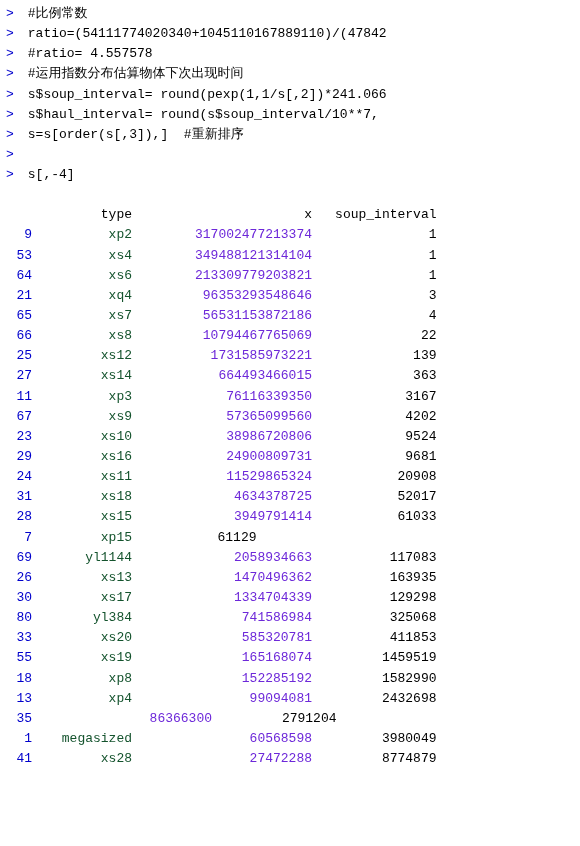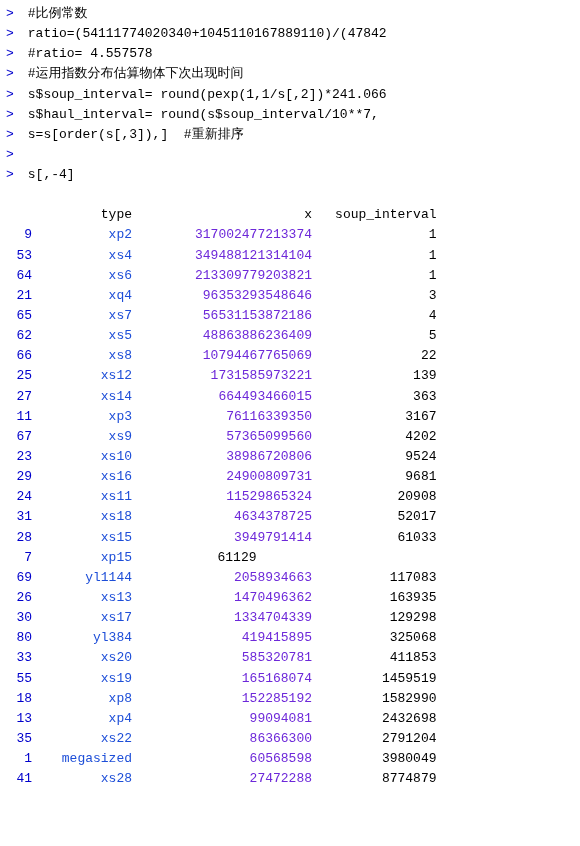--- a/index.html
+++ b/index.html
@@ -48,21 +48,21 @@
       line-height: 1.55;
       white-space: pre;
     }
     .col-rownum {
       color: #0000cc;
       min-width: 32px;
       text-align: right;
       padding-right: 6px;
     }
     .col-type {
-      color: #1d4ed8;
+      color: #14532d;
       min-width: 100px;
       text-align: right;
       padding-right: 6px;
     }
     .col-x {
       color: #6d28d9;
       min-width: 180px;
       text-align: right;
       padding-right: 6px;
     }
@@ -121,37 +121,36 @@
     <span class="col-x hdr">                   x</span>
     <span class="col-soup hdr">  soup_interval</span>
   </div>
 
   <div id="table-body">
       <div class="table-row-line"><span class="col-rownum row-num-col">9</span><span class="col-type">      xp2</span><span class="col-x">  317002477213374</span><span class="col-soup">              1</span></div>
       <div class="table-row-line"><span class="col-rownum row-num-col">53</span><span class="col-type">      xs4</span><span class="col-x">  349488121314104</span><span class="col-soup">              1</span></div>
       <div class="table-row-line"><span class="col-rownum row-num-col">64</span><span class="col-type">      xs6</span><span class="col-x">  213309779203821</span><span class="col-soup">              1</span></div>
       <div class="table-row-line"><span class="col-rownum row-num-col">21</span><span class="col-type">      xq4</span><span class="col-x">   96353293548646</span><span class="col-soup">              3</span></div>
       <div class="table-row-line"><span class="col-rownum row-num-col">65</span><span class="col-type">      xs7</span><span class="col-x">   56531153872186</span><span class="col-soup">              4</span></div>
-      <div class="table-row-line"><span class="col-rownum row-num-col">62</span><span class="col-type">      xs5</span><span class="col-x">   48863886236409</span><span class="col-soup">              5</span></div>
       <div class="table-row-line"><span class="col-rownum row-num-col">66</span><span class="col-type">      xs8</span><span class="col-x">   10794467765069</span><span class="col-soup">             22</span></div>
       <div class="table-row-line"><span class="col-rownum row-num-col">25</span><span class="col-type">     xs12</span><span class="col-x">    1731585973221</span><span class="col-soup">            139</span></div>
       <div class="table-row-line"><span class="col-rownum row-num-col">27</span><span class="col-type">     xs14</span><span class="col-x">     664493466015</span><span class="col-soup">            363</span></div>
       <div class="table-row-line"><span class="col-rownum row-num-col">11</span><span class="col-type">      xp3</span><span class="col-x">      76116339350</span><span class="col-soup">           3167</span></div>
       <div class="table-row-line"><span class="col-rownum row-num-col">67</span><span class="col-type">      xs9</span><span class="col-x">      57365099560</span><span class="col-soup">           4202</span></div>
       <div class="table-row-line"><span class="col-rownum row-num-col">23</span><span class="col-type">     xs10</span><span class="col-x">      38986720806</span><span class="col-soup">           9524</span></div>
       <div class="table-row-line"><span class="col-rownum row-num-col">29</span><span class="col-type">     xs16</span><span class="col-x">      24900809731</span><span class="col-soup">           9681</span></div>
       <div class="table-row-line"><span class="col-rownum row-num-col">24</span><span class="col-type">     xs11</span><span class="col-x">      11529865324</span><span class="col-soup">          20908</span></div>
       <div class="table-row-line"><span class="col-rownum row-num-col">31</span><span class="col-type">     xs18</span><span class="col-x">       4634378725</span><span class="col-soup">          52017</span></div>
       <div class="table-row-line"><span class="col-rownum row-num-col">28</span><span class="col-type">     xs15</span><span class="col-x">       3949791414</span><span class="col-soup">          61033</span></div>
       <div class="table-row-line"><span class="col-rownum row-num-col">7</span><span class="col-type">     xp15</span><span class="col-soup">          61129</span></div>
       <div class="table-row-line"><span class="col-rownum row-num-col">69</span><span class="col-type">   yl1144</span><span class="col-x">       2058934663</span><span class="col-soup">         117083</span></div>
       <div class="table-row-line"><span class="col-rownum row-num-col">26</span><span class="col-type">     xs13</span><span class="col-x">       1470496362</span><span class="col-soup">         163935</span></div>
       <div class="table-row-line"><span class="col-rownum row-num-col">30</span><span class="col-type">     xs17</span><span class="col-x">       1334704339</span><span class="col-soup">         129298</span></div>
-      <div class="table-row-line"><span class="col-rownum row-num-col">80</span><span class="col-type">    yl384</span><span class="col-x">        419415895</span><span class="col-soup">         325068</span></div>
+      <div class="table-row-line"><span class="col-rownum row-num-col">80</span><span class="col-type">    yl384</span><span class="col-x">        741586984</span><span class="col-soup">         325068</span></div>
       <div class="table-row-line"><span class="col-rownum row-num-col">33</span><span class="col-type">     xs20</span><span class="col-x">        585320781</span><span class="col-soup">         411853</span></div>
       <div class="table-row-line"><span class="col-rownum row-num-col">55</span><span class="col-type">     xs19</span><span class="col-x">        165168074</span><span class="col-soup">        1459519</span></div>
       <div class="table-row-line"><span class="col-rownum row-num-col">18</span><span class="col-type">      xp8</span><span class="col-x">        152285192</span><span class="col-soup">        1582990</span></div>
       <div class="table-row-line"><span class="col-rownum row-num-col">13</span><span class="col-type">      xp4</span><span class="col-x">         99094081</span><span class="col-soup">        2432698</span></div>
-      <div class="table-row-line"><span class="col-rownum row-num-col">35</span><span class="col-type">     xs22</span><span class="col-x">         86366300</span><span class="col-soup">        2791204</span></div>
+      <div class="table-row-line"><span class="col-rownum row-num-col">35</span><span class="col-x">         86366300</span><span class="col-soup">        2791204</span></div>
       <div class="table-row-line"><span class="col-rownum row-num-col">1</span><span class="col-type">megasized</span><span class="col-x">         60568598</span><span class="col-soup">        3980049</span></div>
       <div class="table-row-line"><span class="col-rownum row-num-col">41</span><span class="col-type">     xs28</span><span class="col-x">         27472288</span><span class="col-soup">        8774879</span></div>
     </div>
 </div>
 
 </body></html>

